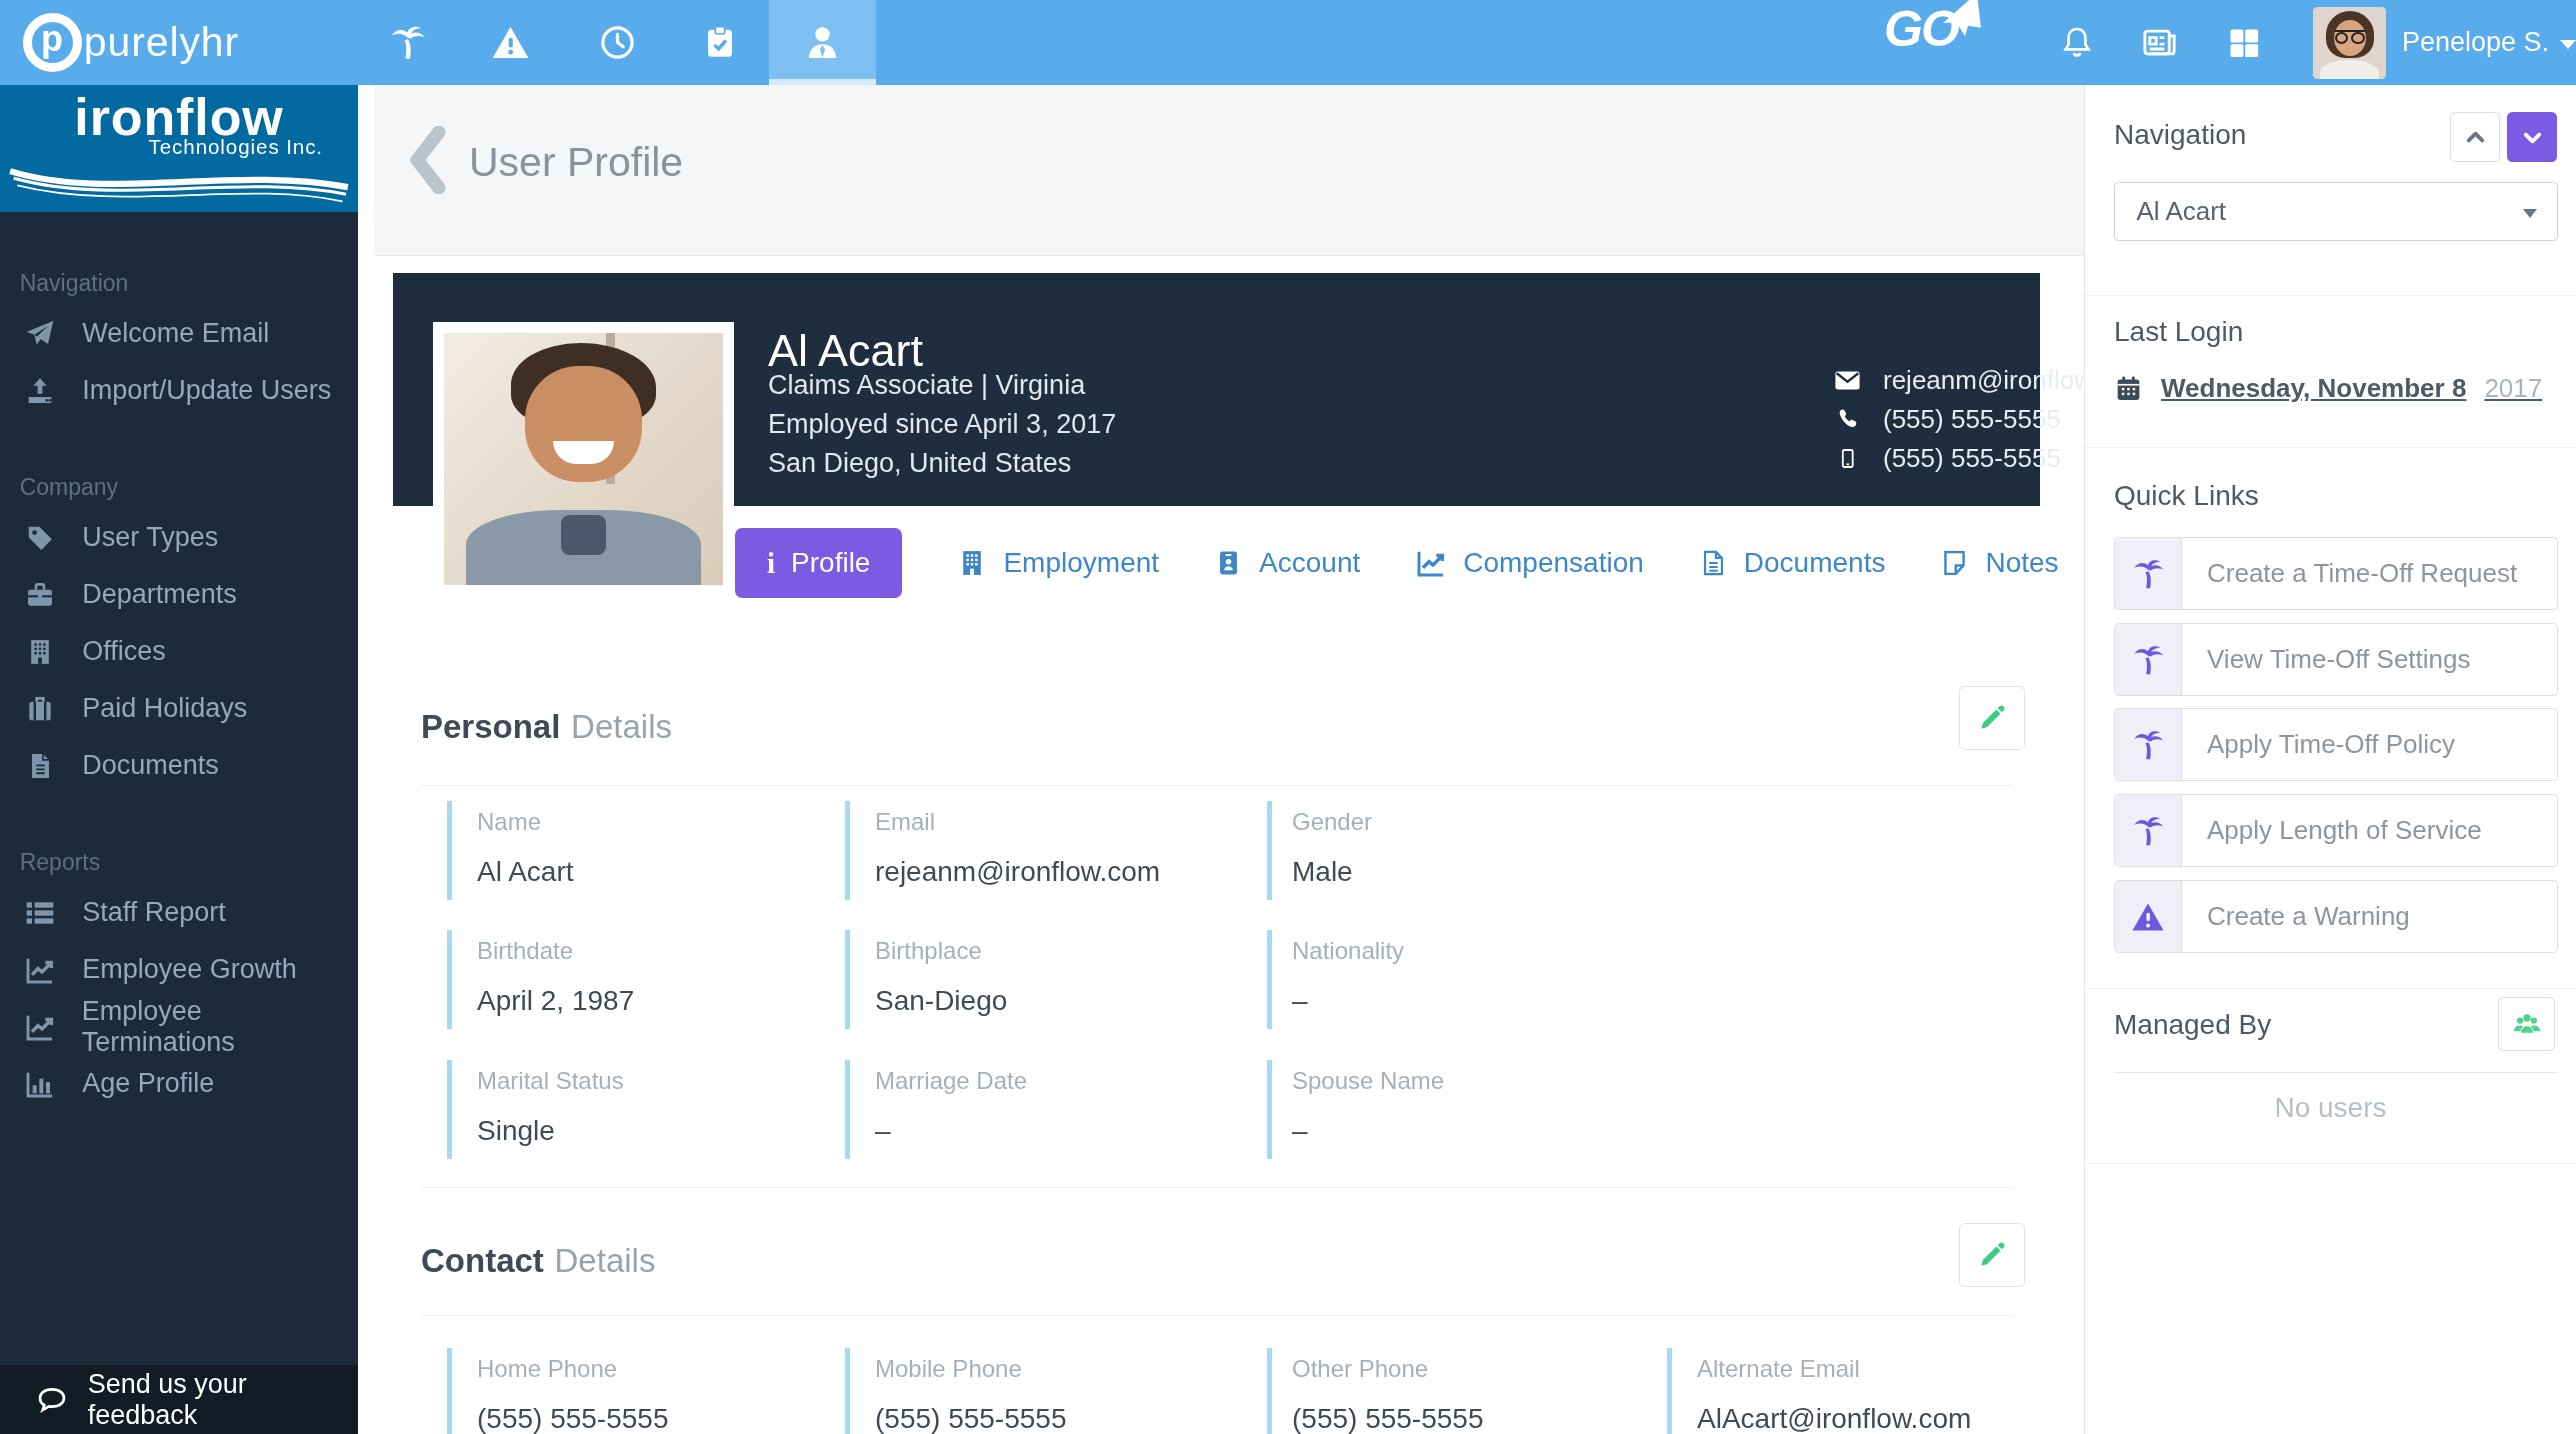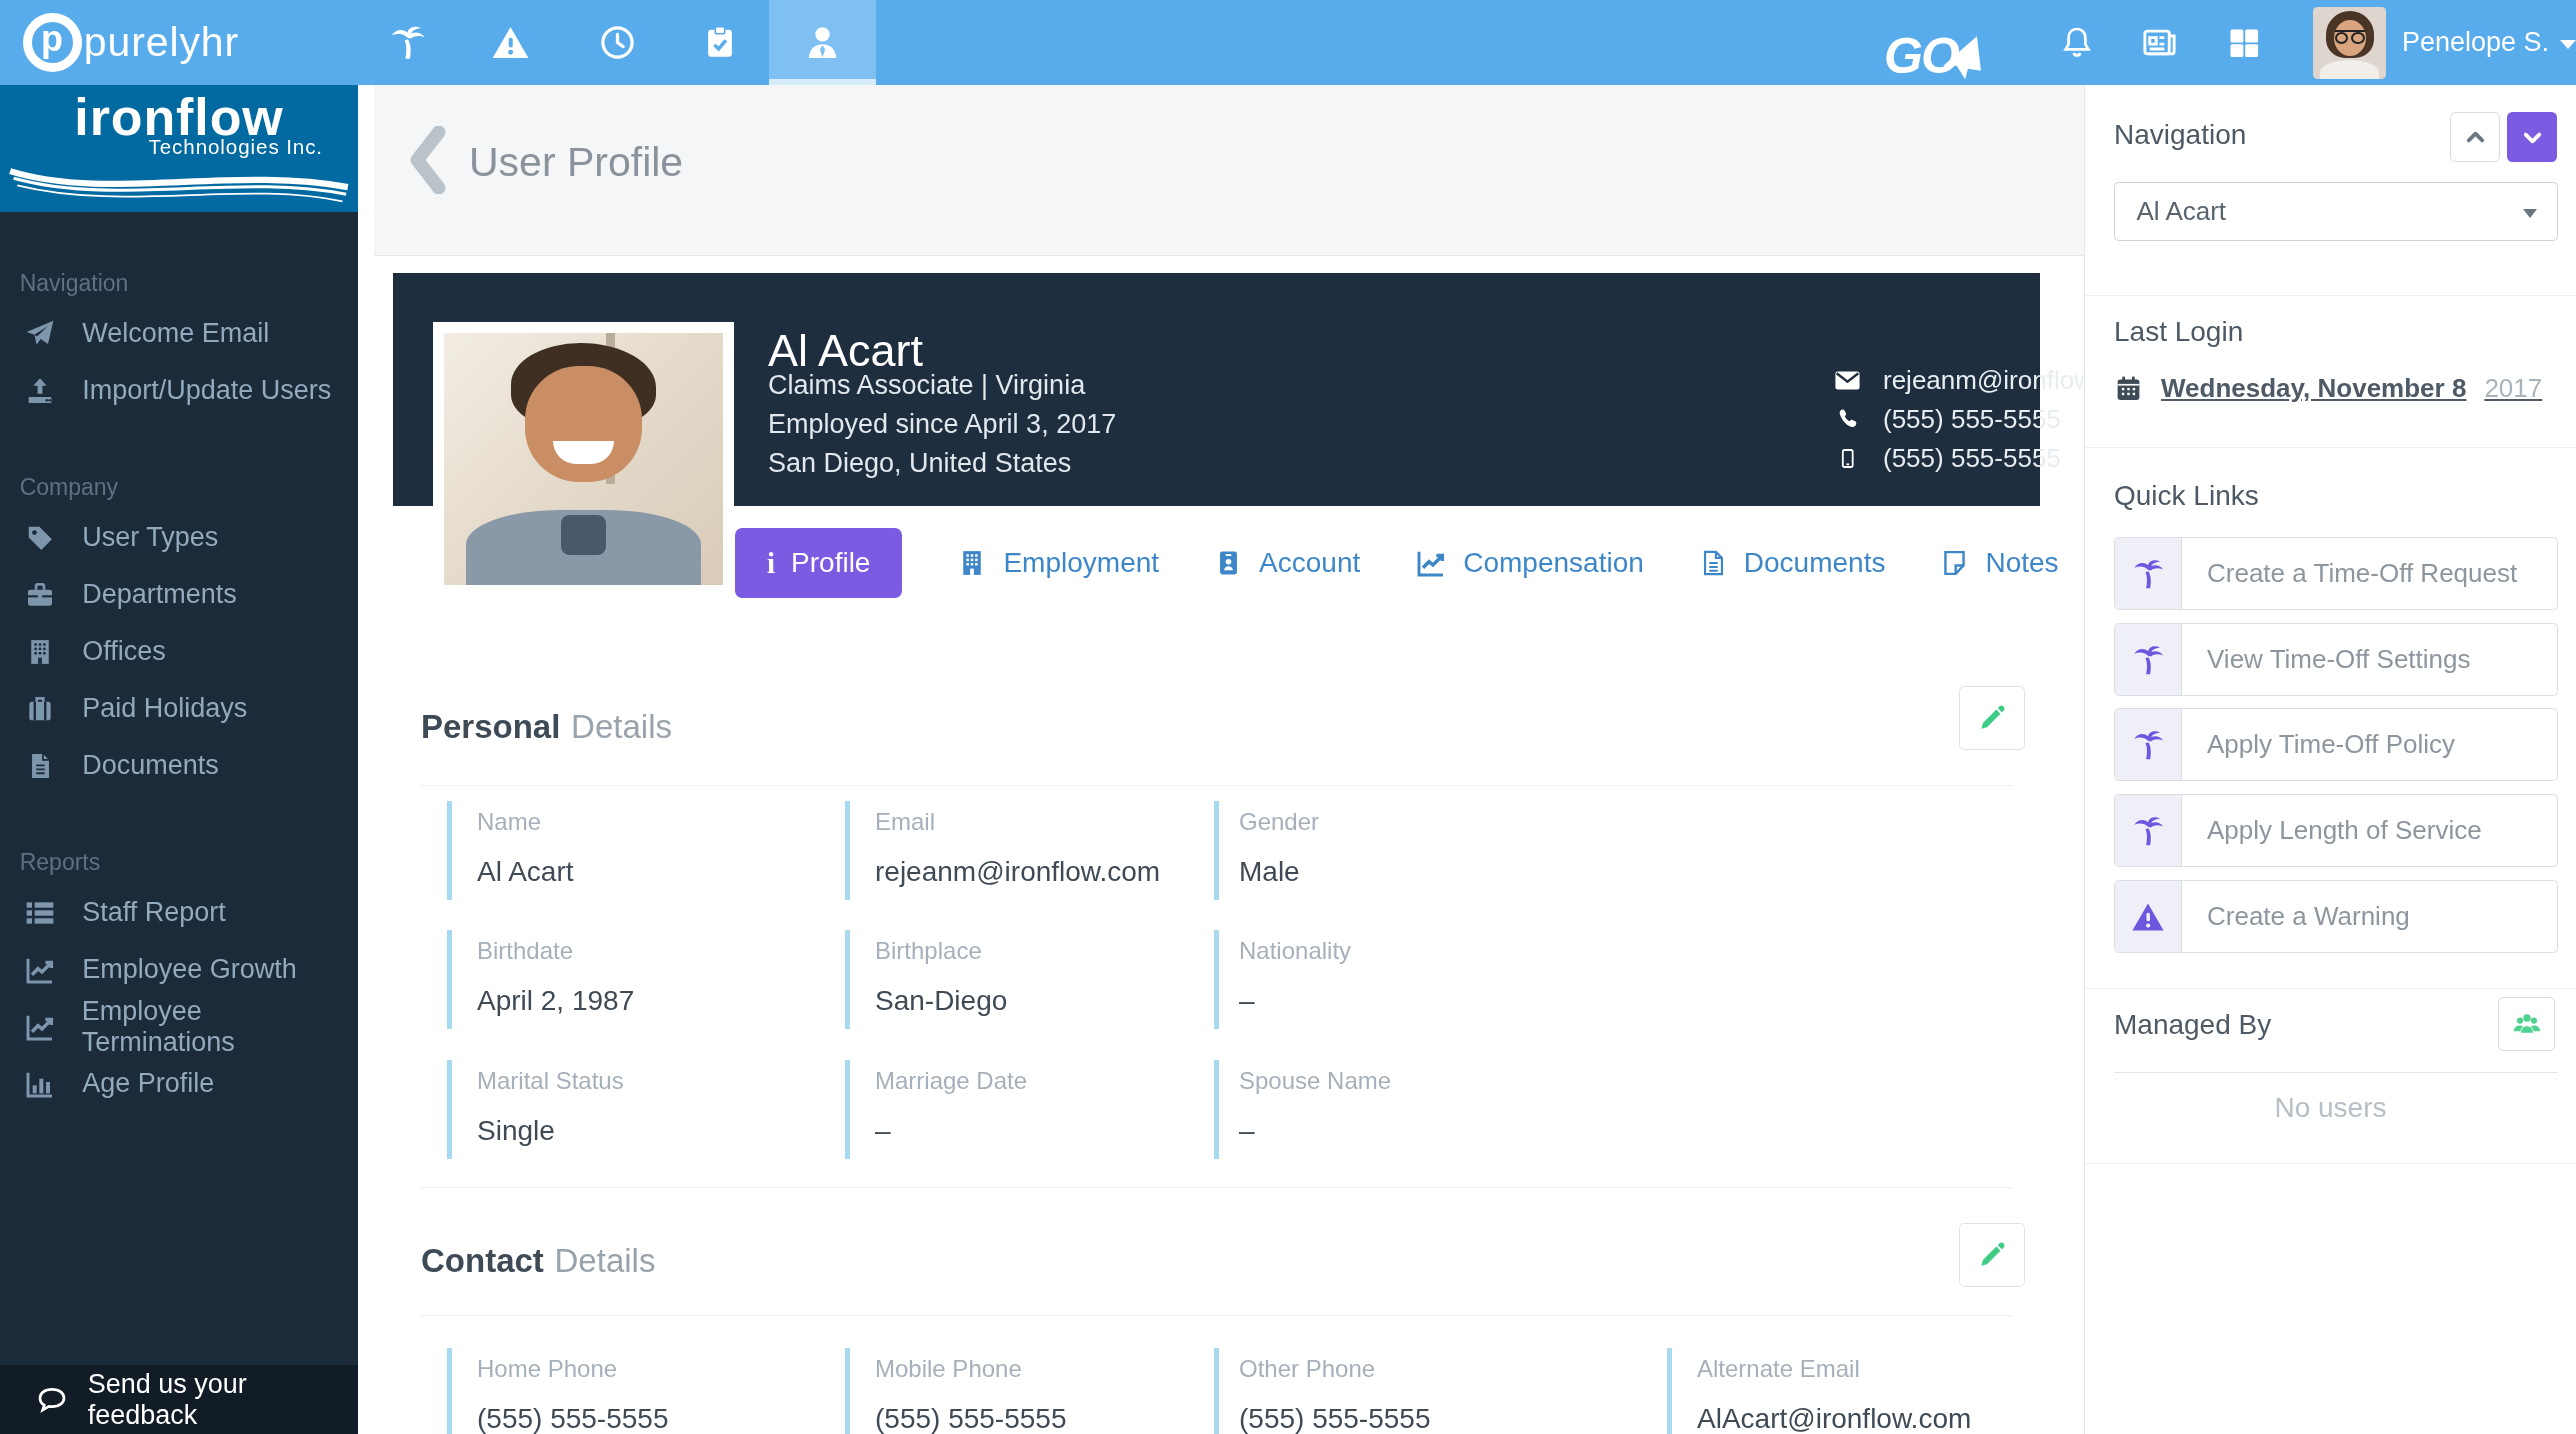--- a/index.html
+++ b/index.html
@@ -9,21 +9,21 @@
 
   
   .topbar{position:absolute;left:0;top:0;right:0;height:85px;background:#58ACEC;z-index:30;}
   .brand{position:absolute;left:23px;top:0;height:85px;display:flex;align-items:center;color:#fff;}
   .brand-ring{width:41px;height:41px;border:9.8px solid #fff;border-radius:50%;position:relative;}
   .brand-ring span{position:absolute;left:9px;top:-3.6px;font-size:36px;font-weight:700;color:#fff;}
   .brand-text{font-size:41px;font-weight:400;letter-spacing:0.9px;margin-left:1.8px;}
   .top-ico{position:absolute;top:0;height:85px;width:98px;display:flex;align-items:center;justify-content:center;color:#fff;cursor:pointer;}
   .top-ico.active{width:107px;background:#7EC0F1;}
   .top-ico.active::after{content:"";position:absolute;left:0;right:0;bottom:0;height:6.3px;background:#D6EBFA;}
-  .go-logo{position:absolute;left:1884px;top:0;height:85px;display:flex;align-items:flex-end;color:#fff;}
+  .go-logo{position:absolute;left:1884px;top:0;height:85px;display:flex;align-items:flex-start;color:#fff;}
   .go-text{font-size:50px;font-weight:900;font-style:italic;letter-spacing:-1.8px;}
   .go-plane{margin-left:-19.7px;margin-top:-5.4px;transform:rotate(-18deg);}
   .avatar{position:absolute;left:2313px;top:7.2px;width:73px;height:72px;border-radius:4.5px;overflow:hidden;background:#DED6CE;}
   .av-hair{position:absolute;left:12.5px;top:3.6px;width:48px;height:47px;border-radius:50% 50% 40% 40%;background:#4A3426;}
   .av-face{position:absolute;left:20.6px;top:12.5px;width:32px;height:36px;border-radius:50%;background:#D9A57E;}
   .av-glass{position:absolute;left:21.5px;top:23px;width:30px;height:10.7px;border-top:2.7px solid #222;display:flex;gap:3.6px;}
   .av-glass i{flex:1;border:2.7px solid #222;border-radius:50%;height:8px;display:block;}
   .av-top{position:absolute;left:7.2px;bottom:-5.4px;width:59px;height:25px;border-radius:50% 50% 0 0;background:#F2EFEA;}
   .topuser{position:absolute;left:2402px;top:0;height:85px;display:flex;align-items:center;color:#fff;font-size:27px;cursor:pointer;}
   .caret{width:0;height:0;border-left:8px solid transparent;border-right:8px solid transparent;border-top:9.8px solid #fff;margin-left:10.7px;margin-top:3.6px;}
@@ -76,21 +76,21 @@
   .section-title{position:absolute;font-size:33px;}
   .section-title b{font-weight:700;color:#3E4A55;}
   .section-title span{font-weight:300;color:#99A3AB;margin-left:10.7px;}
   .edit-btn{position:absolute;left:1601px;width:66px;height:64px;background:#fff;border:1.8px solid #DFE3E6;border-radius:5.4px;
             display:flex;align-items:center;justify-content:center;cursor:pointer;color:#3ECC84;box-sizing:border-box;}
   .hr{position:absolute;left:63px;width:1592px;border-top:1.8px solid #EDF0F2;}
 
   .field{position:absolute;width:358px;border-left:5.4px solid #A7DAF1;padding:7.2px 0 12.5px 25px;}
   .flabel{font-size:24px;color:#A6B0BA;}
   .fvalue{font-size:28px;color:#3F4A55;margin-top:19.7px;}
-  .c1{left:89px;} .c2{left:487px;} .c3{left:856px;padding-left:20px;} .c4{left:1309px;}
+  .c1{left:89px;} .c2{left:487px;} .c3{left:909px;padding-left:20px;} .c4{left:1309px;}
   .r1{top:716px;} .r2{top:845px;} .r3{top:975px;} .rc{top:1263px;}
 
   
   .rpanel{position:absolute;right:0;top:85px;width:492px;bottom:0;background:#fff;border-left:1.8px solid #E2E6E9;overflow:hidden;box-sizing:border-box;}
   .r-title{position:absolute;left:29px;font-size:28px;color:#4D5964;}
   .nav-up{position:absolute;left:365px;top:27px;width:50px;height:50px;background:#fff;border:1.8px solid #D8DCDF;border-radius:5.4px;
           display:flex;align-items:center;justify-content:center;color:#6B7680;cursor:pointer;box-sizing:border-box;}
   .nav-down{position:absolute;left:422px;top:27px;width:50px;height:50px;background:#7B5BE1;border-radius:5.4px;
           display:flex;align-items:center;justify-content:center;color:#fff;cursor:pointer;}
   .user-select{position:absolute;left:29px;top:97px;width:444px;height:59px;border:1.8px solid #CCD2D6;border-radius:4.5px;

